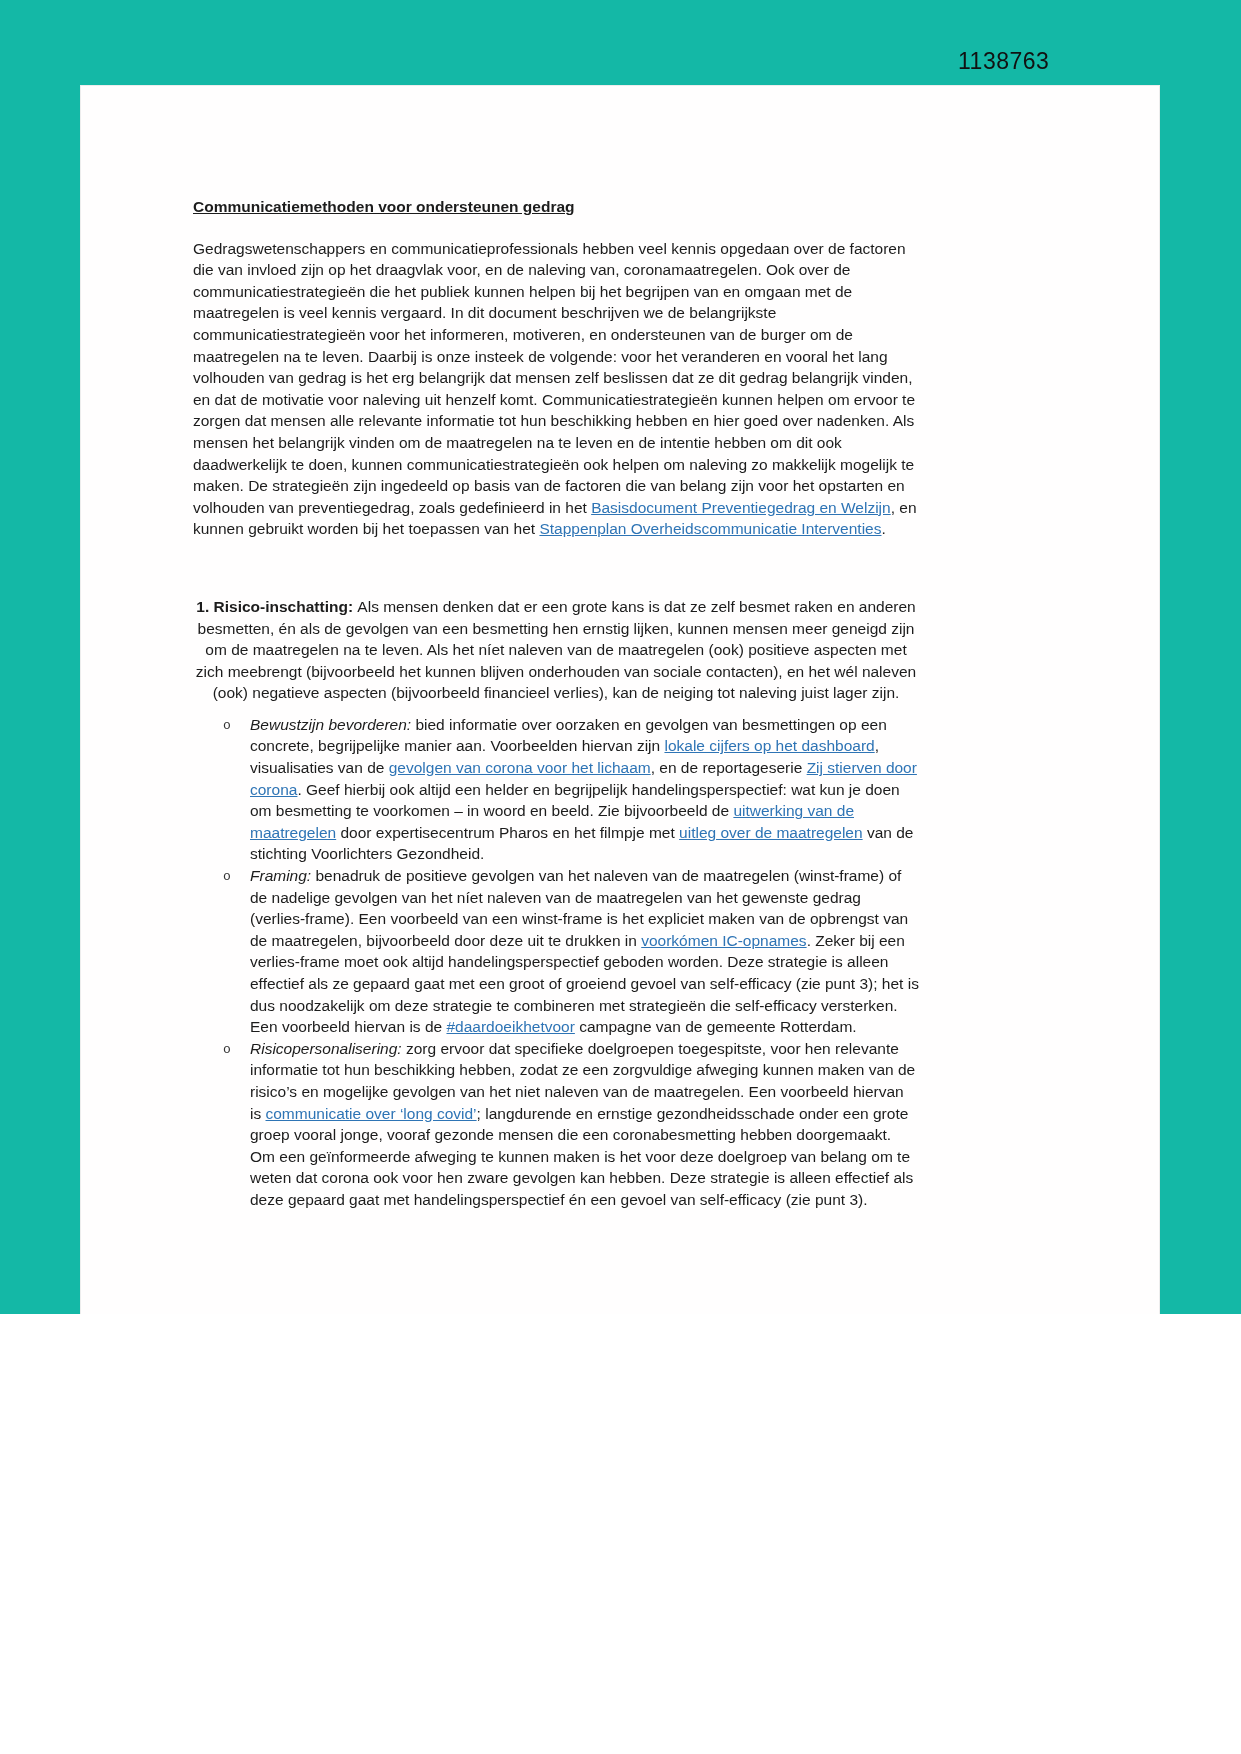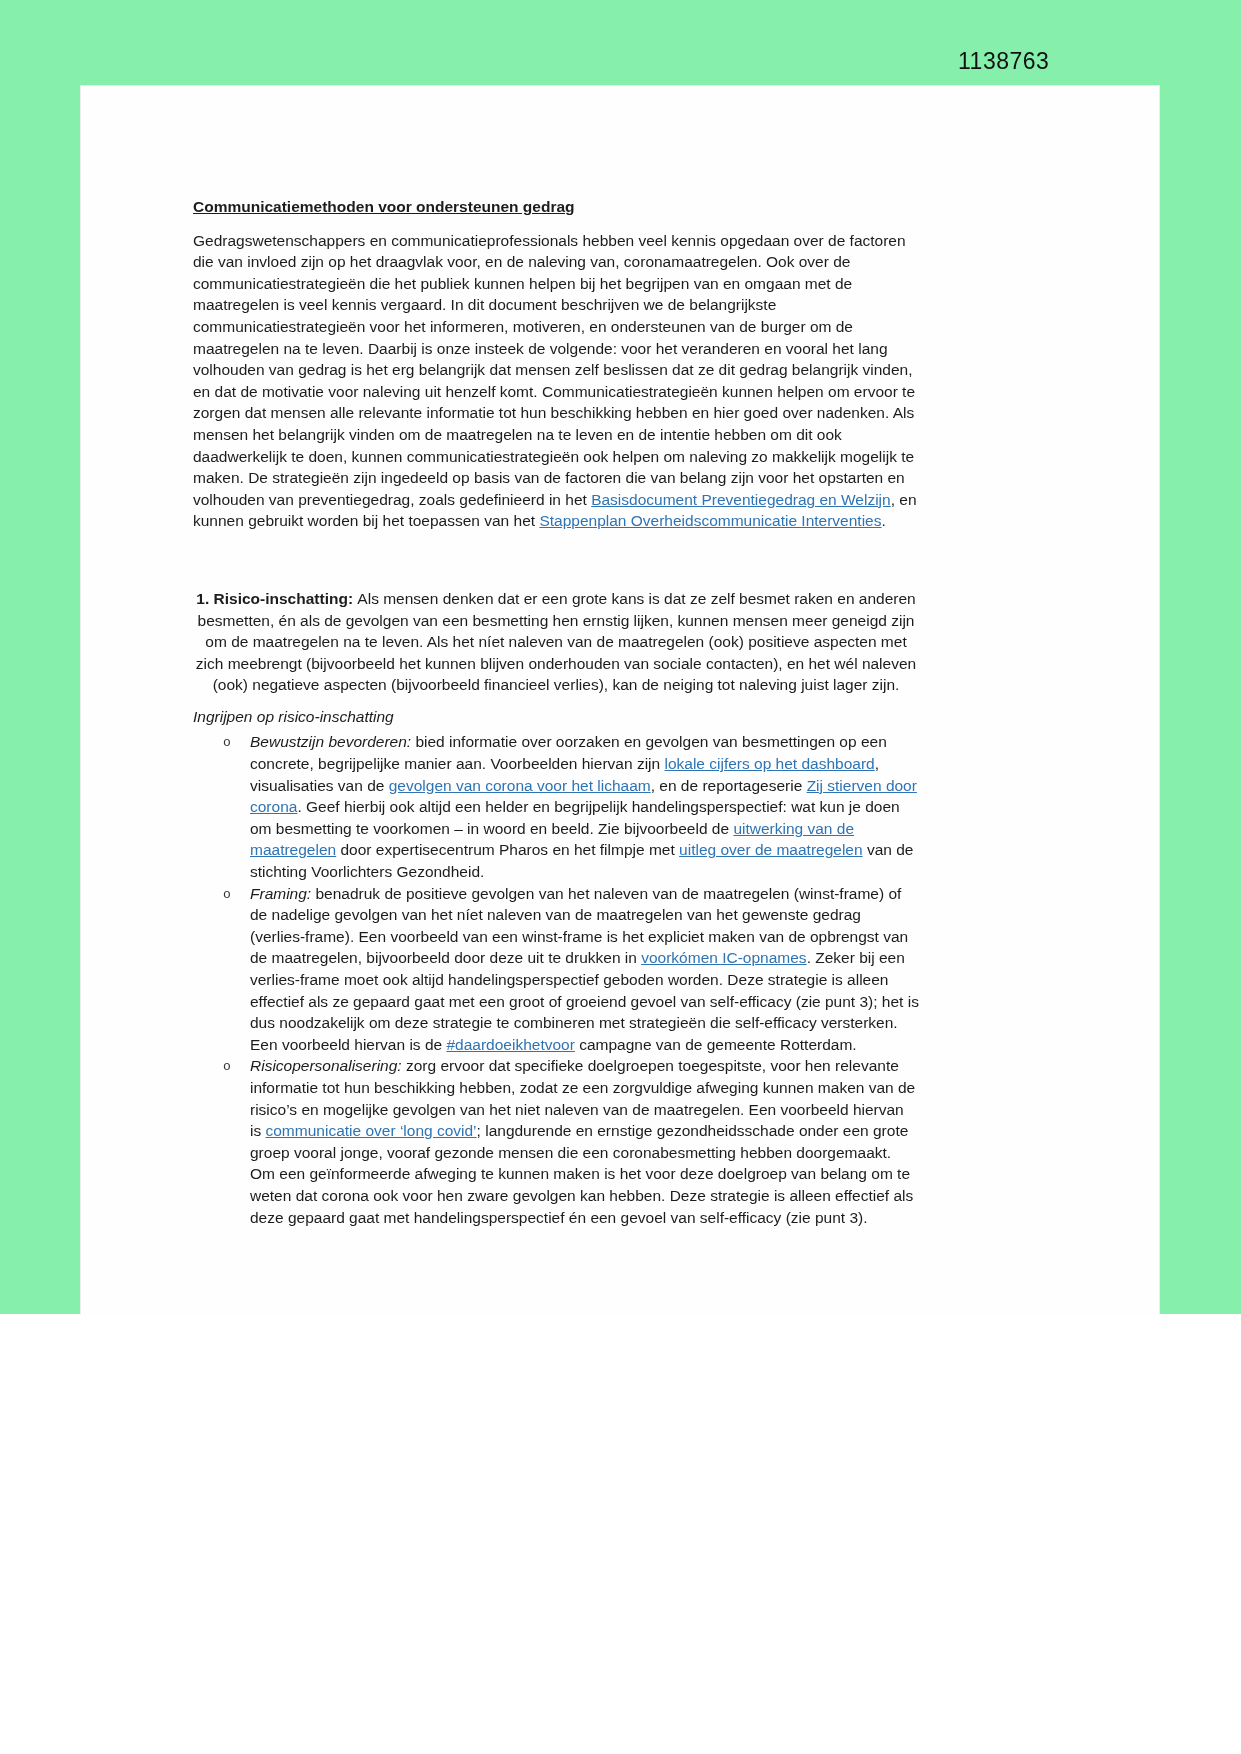--- a/index.html
+++ b/index.html
@@ -1,21 +1,21 @@
 <!DOCTYPE html>
 <html><head>
 <meta charset="utf-8">
 <style>
   * { box-sizing: border-box; }
   html, body { margin: 0; padding: 0; background: #ffffff; }
   .canvas {
     position: relative;
     width: 1241px;
     height: 1314px;
-    background: #86efac;
+    background: #14b8a6;
     font-family: "Liberation Sans", sans-serif;
     overflow: hidden;
   }
   .page-number {
     position: absolute;
     top: 48px;
     left: 958px;
     font-size: 23px;
     color: #111111;
     letter-spacing: 0.5px;
@@ -33,21 +33,21 @@
     position: absolute;
     top: 110px;
     left: 112px;
     width: 726px;
     font-size: 15.5px;
     line-height: 21.6px;
     color: #1c1c1c;
     text-align: left;
   }
   .block { margin: 0 0 10px 0; }
-  .block-title { font-weight: 700; text-decoration: underline; margin-bottom: 12px; }
+  .block-title { font-weight: 700; text-decoration: underline; margin-bottom: 20px; }
   .block.spaced { margin-top: 56px; text-align: center; }
   .block-heading-italic { font-style: italic; margin-bottom: 4px; }
   .run.bold { font-weight: 700; }
   .run.italic { font-style: italic; }
   .run.bold-underline { font-weight: 700; text-decoration: underline; }
   a.link {
     color: #2e74b5;
     text-decoration: underline;
     cursor: pointer;
   }
@@ -73,21 +73,20 @@
 </head>
 <body>
 
 <div class="canvas">
   <div class="page-number">1138763</div>
   <div class="page">
     <div class="content" id="doc-content">
         <div class="block block-title"><span class="run bold-underline">Communicatiemethoden voor ondersteunen gedrag</span></div>
         <div class="block block-paragraph"><span class="run">Gedragswetenschappers en communicatieprofessionals hebben veel kennis opgedaan over de factoren die van invloed zijn op het draagvlak voor, en de naleving van, coronamaatregelen. Ook over de communicatiestrategieën die het publiek kunnen helpen bij het begrijpen van en omgaan met de maatregelen is veel kennis vergaard. In dit document beschrijven we de belangrijkste communicatiestrategieën voor het informeren, motiveren, en ondersteunen van de burger om de maatregelen na te leven. Daarbij is onze insteek de volgende: voor het veranderen en vooral het lang volhouden van gedrag is het erg belangrijk dat mensen zelf beslissen dat ze dit gedrag belangrijk vinden, en dat de motivatie voor naleving uit henzelf komt. Communicatiestrategieën kunnen helpen om ervoor te zorgen dat mensen alle relevante informatie tot hun beschikking hebben en hier goed over nadenken. Als mensen het belangrijk vinden om de maatregelen na te leven en de intentie hebben om dit ook daadwerkelijk te doen, kunnen communicatiestrategieën ook helpen om naleving zo makkelijk mogelijk te maken. De strategieën zijn ingedeeld op basis van de factoren die van belang zijn voor het opstarten en volhouden van preventiegedrag, zoals gedefinieerd in het </span><a class="link" href="#">Basisdocument Preventiegedrag en Welzijn</a><span class="run">, en kunnen gebruikt worden bij het toepassen van het </span><a class="link" href="#">Stappenplan Overheidscommunicatie Interventies</a><span class="run">.</span></div>
         <div class="block block-paragraph spaced"><span class="run bold">1. Risico-inschatting: </span><span class="run">Als mensen denken dat er een grote kans is dat ze zelf besmet raken en anderen besmetten, én als de gevolgen van een besmetting hen ernstig lijken, kunnen mensen meer geneigd zijn om de maatregelen na te leven. Als het níet naleven van de maatregelen (ook) positieve aspecten met zich meebrengt (bijvoorbeeld het kunnen blijven onderhouden van sociale contacten), en het wél naleven (ook) negatieve aspecten (bijvoorbeeld financieel verlies), kan de neiging tot naleving juist lager zijn.</span></div>
-        <div class="block block-heading-italic"><span class="run italic">Ingrijpen op risico-inschatting</span></div>
         <ul class="bullet-list">
           <li class="bullet-item"><span class="bullet-marker">o</span><span class="run italic">Bewustzijn bevorderen: </span><span class="run">bied informatie over oorzaken en gevolgen van besmettingen op een concrete, begrijpelijke manier aan. Voorbeelden hiervan zijn </span><a class="link" href="#">lokale cijfers op het dashboard</a><span class="run">, visualisaties van de </span><a class="link" href="#">gevolgen van corona voor het lichaam</a><span class="run">, en de reportageserie </span><a class="link" href="#">Zij stierven door corona</a><span class="run">. Geef hierbij ook altijd een helder en begrijpelijk handelingsperspectief: wat kun je doen om besmetting te voorkomen – in woord en beeld. Zie bijvoorbeeld de </span><a class="link" href="#">uitwerking van de maatregelen</a><span class="run"> door expertisecentrum Pharos en het filmpje met </span><a class="link" href="#">uitleg over de maatregelen</a><span class="run"> van de stichting Voorlichters Gezondheid.</span></li>
           <li class="bullet-item"><span class="bullet-marker">o</span><span class="run italic">Framing: </span><span class="run">benadruk de positieve gevolgen van het naleven van de maatregelen (winst-frame) of de nadelige gevolgen van het níet naleven van de maatregelen van het gewenste gedrag (verlies-frame). Een voorbeeld van een winst-frame is het expliciet maken van de opbrengst van de maatregelen, bijvoorbeeld door deze uit te drukken in </span><a class="link" href="#">voorkómen IC-opnames</a><span class="run">. Zeker bij een verlies-frame moet ook altijd handelingsperspectief geboden worden. Deze strategie is alleen effectief als ze gepaard gaat met een groot of groeiend gevoel van self-efficacy (zie punt 3); het is dus noodzakelijk om deze strategie te combineren met strategieën die self-efficacy versterken. Een voorbeeld hiervan is de </span><a class="link" href="#">#daardoeikhetvoor</a><span class="run"> campagne van de gemeente Rotterdam.</span></li>
           <li class="bullet-item"><span class="bullet-marker">o</span><span class="run italic">Risicopersonalisering: </span><span class="run">zorg ervoor dat specifieke doelgroepen toegespitste, voor hen relevante informatie tot hun beschikking hebben, zodat ze een zorgvuldige afweging kunnen maken van de risico’s en mogelijke gevolgen van het niet naleven van de maatregelen. Een voorbeeld hiervan is </span><a class="link" href="#">communicatie over ‘long covid’</a><span class="run">; langdurende en ernstige gezondheidsschade onder een grote groep vooral jonge, vooraf gezonde mensen die een coronabesmetting hebben doorgemaakt. Om een geïnformeerde afweging te kunnen maken is het voor deze doelgroep van belang om te weten dat corona ook voor hen zware gevolgen kan hebben. Deze strategie is alleen effectief als deze gepaard gaat met handelingsperspectief én een gevoel van self-efficacy (zie punt 3).</span></li>
         </ul>
       </div>
   </div>
 </div>
 
 </body></html>

